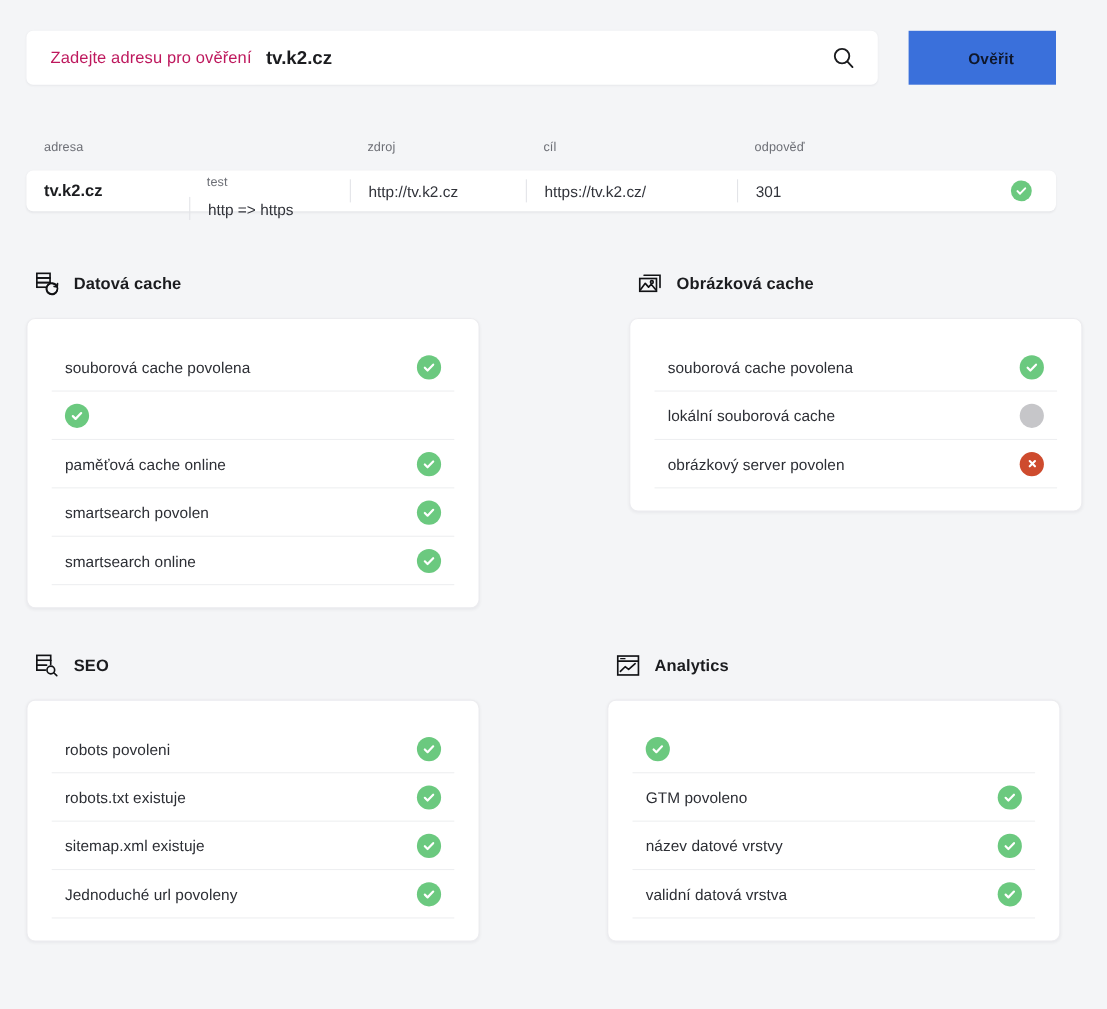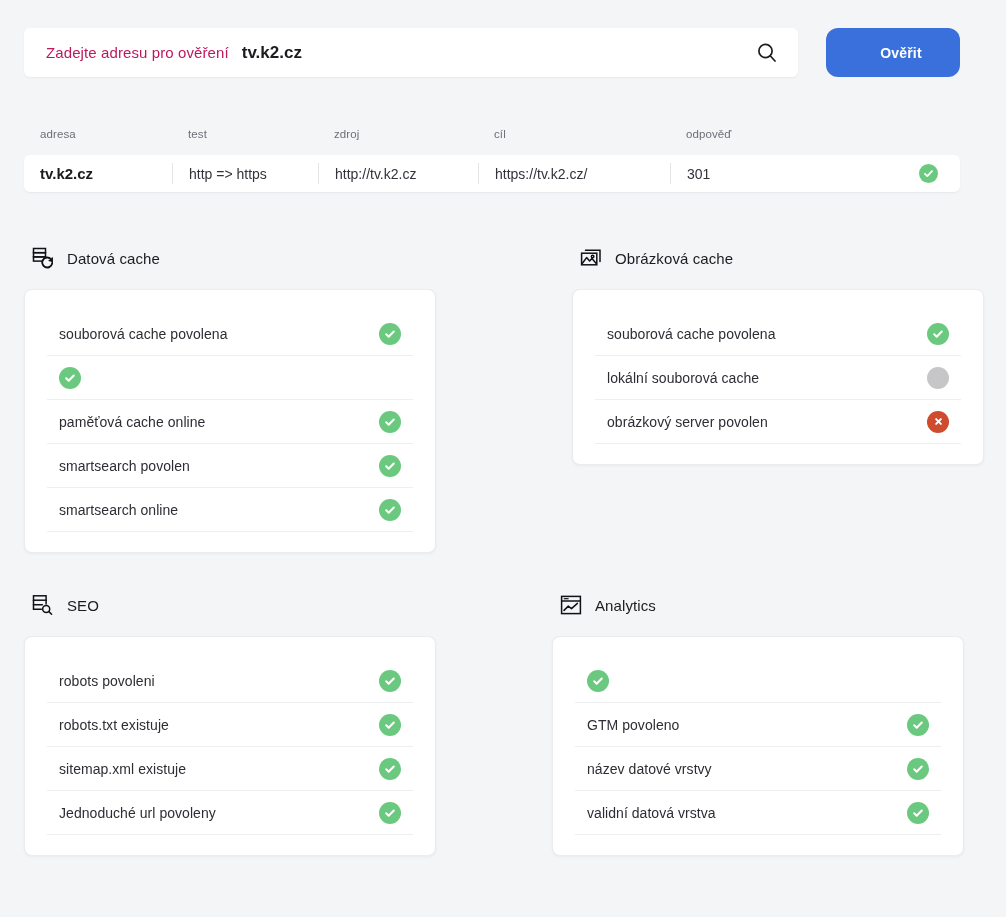--- a/index.html
+++ b/index.html
@@ -67,22 +67,22 @@
     align-items: center;
     justify-content: center;
     cursor: pointer;
     flex: 0 0 auto;
   }
 
   .verify-btn {
     flex: 1 1 auto;
     background: #3a70db;
     border: none;
-    border-radius: 12px;
-    color: #ffffff;
+    border-radius: 0;
+    color: #0f172a;
     font-size: 14px;
     font-weight: 700;
     font-family: "Liberation Sans", sans-serif;
     letter-spacing: 0.2px;
     cursor: pointer;
     display: flex;
     align-items: center;
     justify-content: center;
     padding-left: 16px;
   }
@@ -127,21 +127,21 @@
     display: flex;
     align-items: center;
     white-space: nowrap;
     overflow: hidden;
   }
 
   .table-row .td.sep { border-left: 1px solid #e3e4e8; }
   .table-row .td.first { font-weight: 700; color: #1b1c1f; font-size: 15px; }
 
   .col-0 { width: 148px; flex: 0 0 148px; }
-  .col-1 { width: 146px; flex: 0 0 146px; }
+  .col-1 { width: 146px; flex: 0 0 146px; margin-top: 32px; }
   .col-2 { width: 160px; flex: 0 0 160px; }
   .col-3 { width: 192px; flex: 0 0 192px; }
   .col-4 { width: 200px; flex: 0 0 200px; }
   .col-status { flex: 1 1 auto; display: flex; justify-content: flex-end; padding-right: 22px; }
 
   
   .section {
     position: absolute;
     width: 412px;
   }
@@ -154,21 +154,21 @@
     display: flex;
     align-items: center;
     gap: 12px;
     height: 28px;
     margin-bottom: 17px;
     padding-left: 7px;
   }
 
   .sec-title {
     font-size: 15px;
-    font-weight: 400;
+    font-weight: 700;
     color: #1b1c1f;
     letter-spacing: 0.1px;
   }
 
   .sec-icon { width: 24px; height: 24px; display: block; flex: 0 0 24px; }
 
   .card {
     background: #ffffff;
     border: 1px solid #ececef;
     border-radius: 8px;

